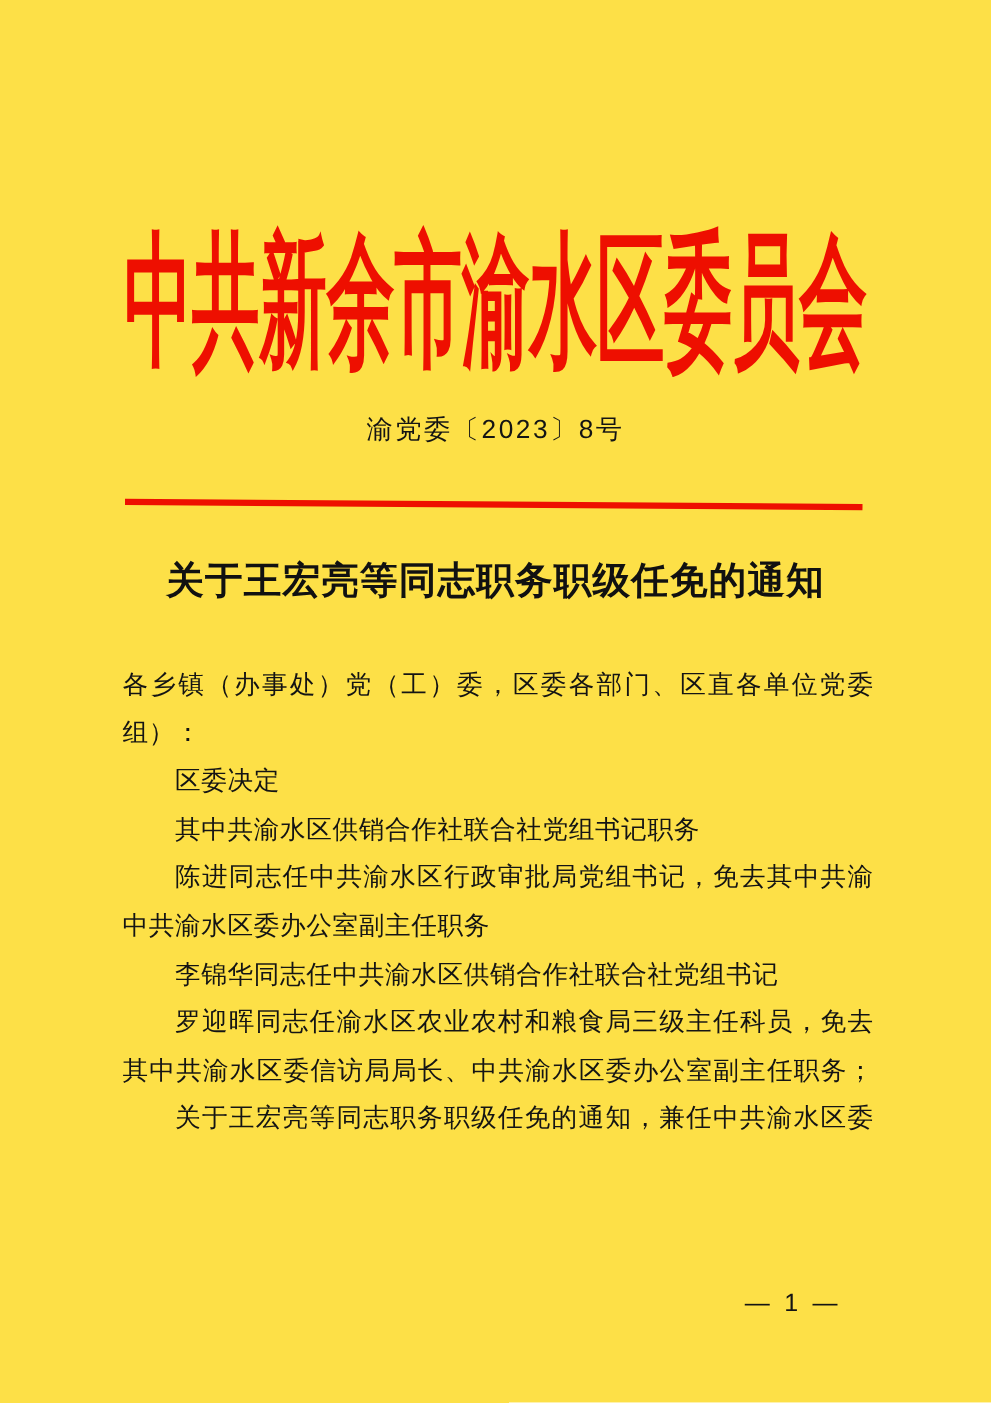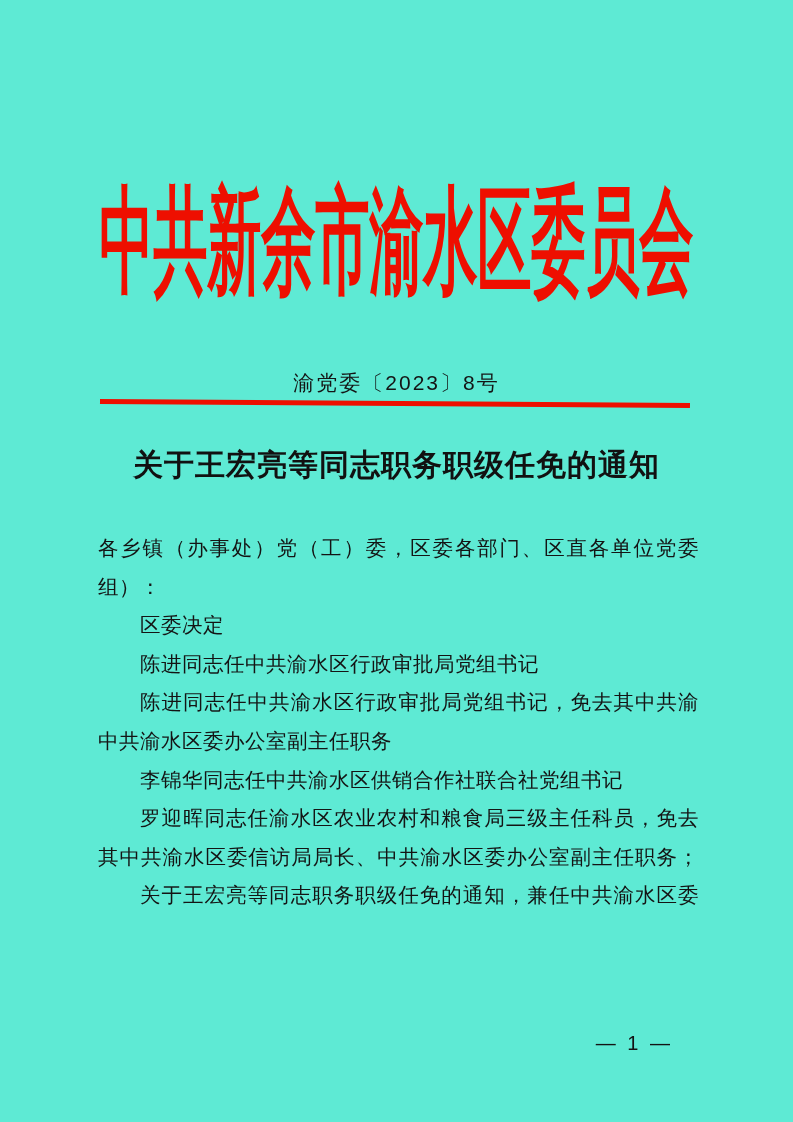--- a/index.html
+++ b/index.html
@@ -4,21 +4,21 @@
 <style>
   html, body {
     margin: 0;
     padding: 0;
     background: #ffffff;
   }
   .page {
     position: relative;
     width: 793px;
     height: 1122px;
-    background: #5eead4;
+    background: #fde047;
     overflow: hidden;
     font-family: "Liberation Sans", sans-serif;
     color: #111111;
   }
   
   .org-header {
     position: absolute;
     top: 213px;
     left: 0;
     width: 100%;
@@ -29,21 +29,21 @@
     line-height: 54px;
     color: #ee0f00;
     white-space: nowrap;
     letter-spacing: 0px;
     transform: scaleY(2.15);
     transform-origin: center center;
   }
   
   .doc-number {
     position: absolute;
-    top: 371px;
+    top: 332px;
     left: 0;
     width: 100%;
     text-align: center;
     font-size: 21px;
     line-height: 24px;
     letter-spacing: 2px;
     color: #141414;
   }
   
   .red-rule {
@@ -114,21 +114,21 @@
   <div class="doc-number">渝党委〔2023〕8号</div>
 
   <div class="red-rule"></div>
 
   <div class="doc-title">关于王宏亮等同志职务职级任免的通知</div>
 
   <div class="doc-body">
     <div class="body-line fill">各乡镇（办事处）党（工）委，区委各部门、区直各单位党委（党</div>
     <div class="body-line">组）：</div>
     <div class="body-line indent">区委决定</div>
-    <div class="body-line indent">陈进同志任中共渝水区行政审批局党组书记</div>
+    <div class="body-line indent">其中共渝水区供销合作社联合社党组书记职务</div>
     <div class="body-line indent fill">陈进同志任中共渝水区行政审批局党组书记，免去其中共渝</div>
     <div class="body-line">中共渝水区委办公室副主任职务</div>
     <div class="body-line indent">李锦华同志任中共渝水区供销合作社联合社党组书记</div>
     <div class="body-line indent fill">罗迎晖同志任渝水区农业农村和粮食局三级主任科员，免去</div>
     <div class="body-line fill">其中共渝水区委信访局局长、中共渝水区委办公室副主任职务；</div>
     <div class="body-line indent fill">关于王宏亮等同志职务职级任免的通知，兼任中共渝水区委</div>
   </div>
 
   <div class="page-number">— 1 —</div>
 

